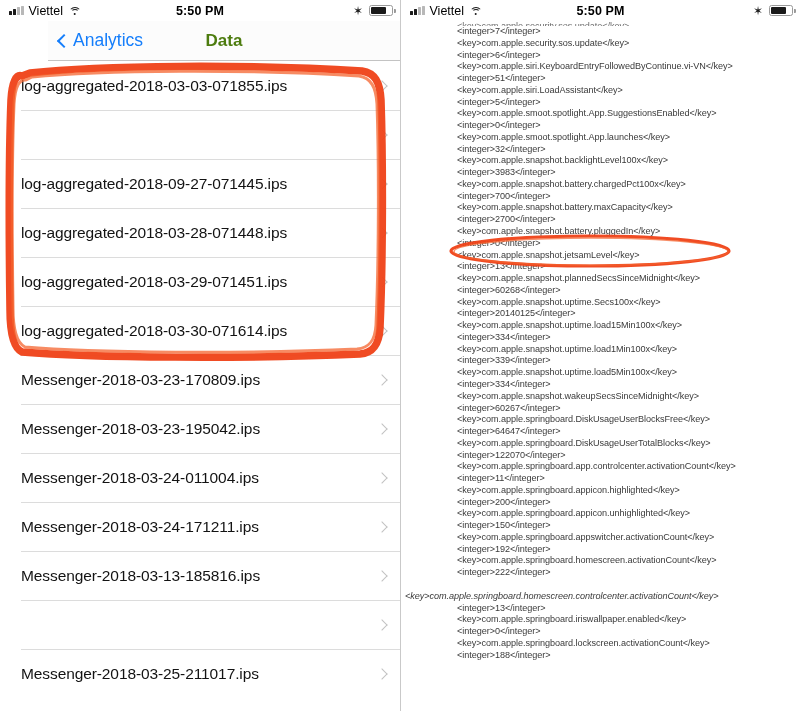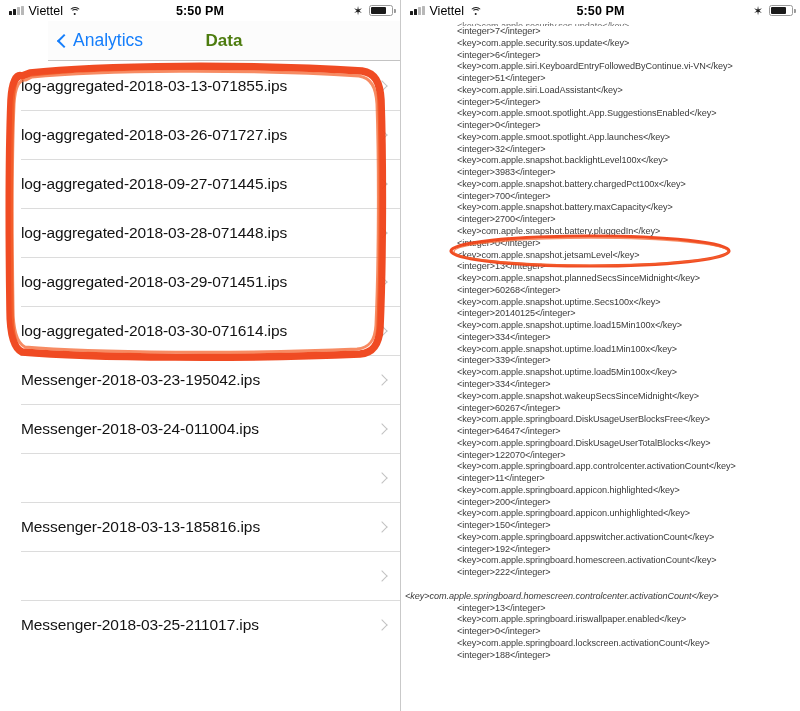--- a/index.html
+++ b/index.html
@@ -194,52 +194,56 @@
     <div class="navbar">
       <div class="nav-back">
         <span class="chev-left"></span>
         <span>Analytics</span>
       </div>
       <div class="nav-title-center">Data</div>
     </div>
 
     <div class="list" id="left-list">
         <div class="row">
-          <span class="row-label">log-aggregated-2018-03-13-071855.ips</span>
-          <span class="chev-right"></span>
-        </div>
-        <div class="row">
-          <span class="row-label">log-aggregated-2018-03-26-071727.ips</span>
+          <span class="row-label">log-aggregated-2018-03-03-071855.ips</span>
+          <span class="chev-right"></span>
+        </div>
+        <div class="row">
           <span class="chev-right"></span>
         </div>
         <div class="row">
           <span class="row-label">log-aggregated-2018-09-27-071445.ips</span>
           <span class="chev-right"></span>
         </div>
         <div class="row">
           <span class="row-label">log-aggregated-2018-03-28-071448.ips</span>
           <span class="chev-right"></span>
         </div>
         <div class="row">
           <span class="row-label">log-aggregated-2018-03-29-071451.ips</span>
           <span class="chev-right"></span>
         </div>
         <div class="row">
           <span class="row-label">log-aggregated-2018-03-30-071614.ips</span>
           <span class="chev-right"></span>
         </div>
         <div class="row">
+          <span class="row-label">Messenger-2018-03-23-170809.ips</span>
+          <span class="chev-right"></span>
+        </div>
+        <div class="row">
           <span class="row-label">Messenger-2018-03-23-195042.ips</span>
           <span class="chev-right"></span>
         </div>
         <div class="row">
           <span class="row-label">Messenger-2018-03-24-011004.ips</span>
           <span class="chev-right"></span>
         </div>
         <div class="row">
+          <span class="row-label">Messenger-2018-03-24-171211.ips</span>
           <span class="chev-right"></span>
         </div>
         <div class="row">
           <span class="row-label">Messenger-2018-03-13-185816.ips</span>
           <span class="chev-right"></span>
         </div>
         <div class="row">
           <span class="chev-right"></span>
         </div>
         <div class="row">

